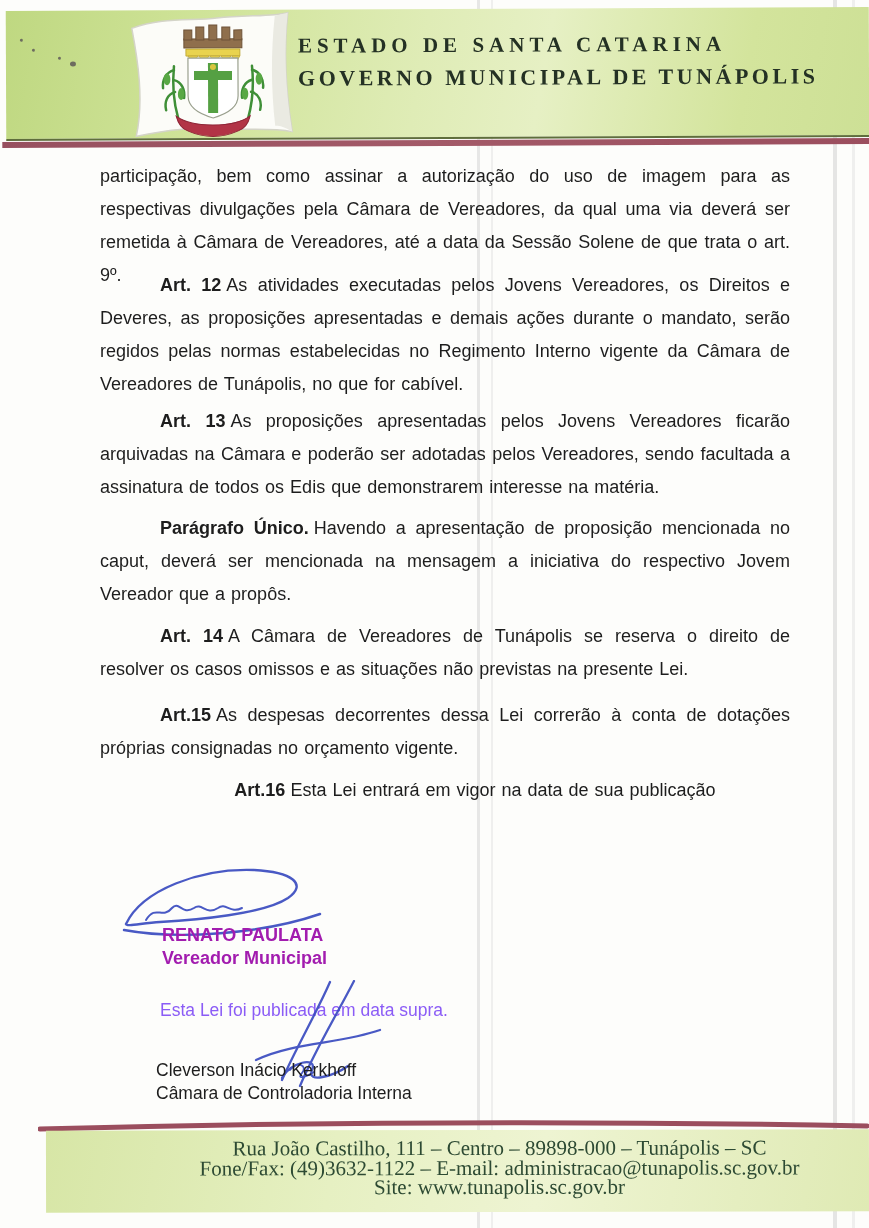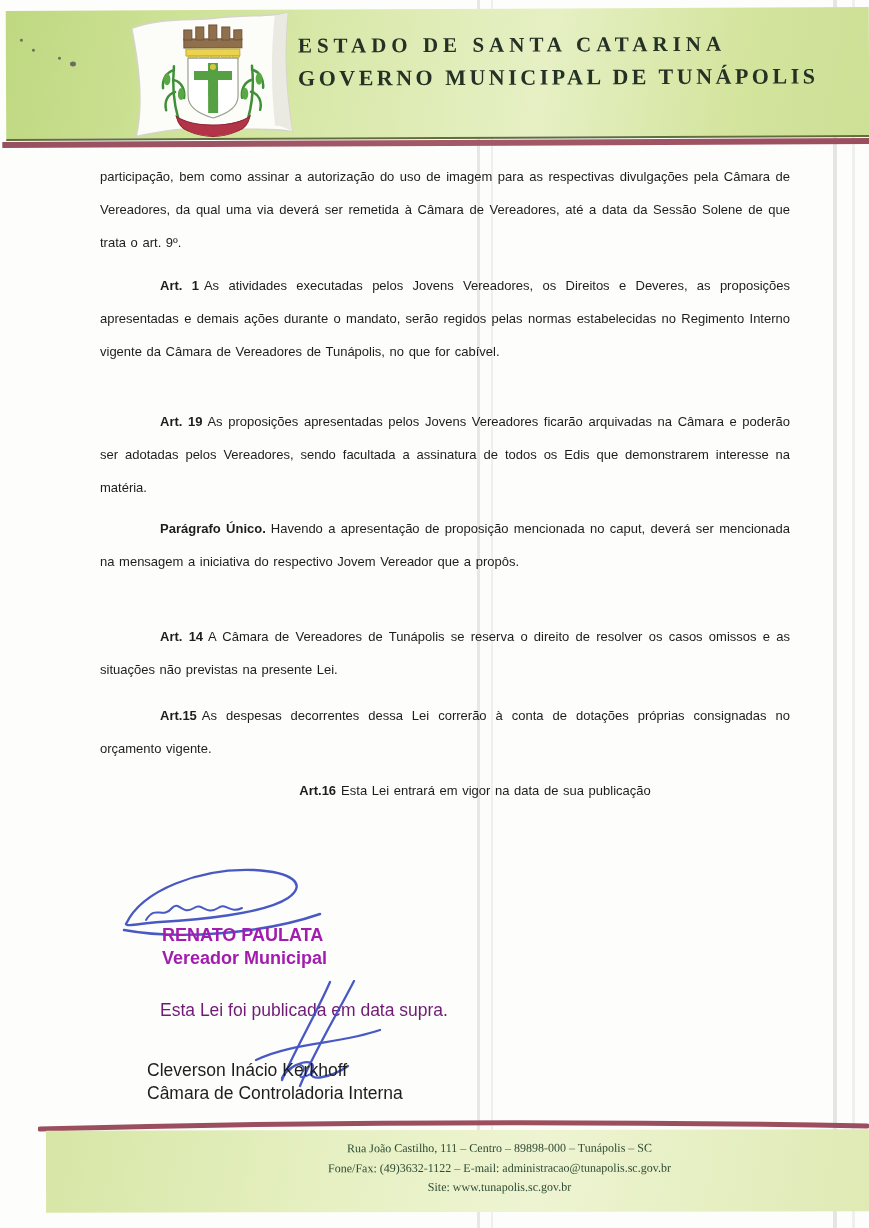--- a/index.html
+++ b/index.html
@@ -33,45 +33,45 @@
   
   .scanline { position:absolute; top:0; bottom:0; pointer-events:none; }
   .scanline.a { left:477px; width:3px; background:rgba(175,175,175,.28); }
   .scanline.b { left:491px; width:2px; background:rgba(190,190,190,.22); }
   .scanline.c { left:833px; width:4px; background:rgba(176,176,176,.30); }
   .scanline.d { left:852px; width:3px; background:rgba(190,190,190,.22); }
 
   
   .para {
     position:absolute; left:100px; width:690px;
-    font-size:13px; line-height:33px; text-align:justify; word-spacing:1px;
+    font-size:18px; line-height:33px; text-align:justify; word-spacing:1px;
     color:#1d1d1d;
   }
   .para .lead { font-weight:bold; }
   .para .lead:not(:empty){ margin-right:5px; }
   .para.indent { text-indent:60px; }
   .para.nojust { text-align:center; }
 
   
   .sig-svg { position:absolute; }
   .sig-block { position:absolute; left:162px; font-size:18px; font-weight:bold; line-height:23px; color:#a21caf; }
-  .note-line { position:absolute; left:160px; font-size:17.5px; color:#701a75;text-align:center; }
-  .sig-block2 { position:absolute; left:147px; font-size:17.5px; line-height:23px; color:#1d1d1d; }
+  .note-line { position:absolute; left:160px; font-size:17.5px; color:#8b5cf6;text-align:center; }
+  .sig-block2 { position:absolute; left:156px; font-size:17.5px; line-height:23px; color:#1d1d1d; }
 
   
   .footer-arc { position:absolute; left:38px; top:1117px; }
   .footer-band {
     position:absolute; left:46px; top:1130px; right:0; height:82px;
     background:linear-gradient(100deg,#d7e6a6 0%,#e6f0c2 35%,#eef4d2 60%,#dfeab4 100%);
     transform:rotate(-0.1deg);
   }
   .footer-text {
     padding-top:9px; padding-left:84px; text-align:center;
     font-family:"Liberation Serif", serif; color:#2d4a33;
-    font-size:12px; line-height:19.5px;
+    font-size:21px; line-height:19.5px;
   }
 </style>
 </head>
 <body>
 
 <div class="page">
 
   <div class="scanline a"></div>
   <div class="scanline b"></div>
   <div class="scanline c"></div>
@@ -134,24 +134,24 @@
     <div class="header-titles">
       <div class="header-line1">ESTADO DE SANTA CATARINA</div>
       <div class="header-line2">GOVERNO MUNICIPAL DE TUNÁPOLIS</div>
     </div>
   </div>
 
   <p class="para" style="top:160px">
     <b class="lead"></b><span>participação, bem como assinar a autorização do uso de imagem para as respectivas divulgações pela Câmara de Vereadores, da qual uma via deverá ser remetida à Câmara de Vereadores, até a data da Sessão Solene de que trata o art. 9º.</span>
   </p>
   <p class="para indent" style="top:269px">
-    <b class="lead">Art. 1</b><span>As atividades executadas pelos Jovens Vereadores, os Direitos e Deveres, as proposições apresentadas e demais ações durante o mandato, serão regidos pelas normas estabelecidas no Regimento Interno vigente da Câmara de Vereadores de Tunápolis, no que for cabível.</span>
+    <b class="lead">Art. 12</b><span>As atividades executadas pelos Jovens Vereadores, os Direitos e Deveres, as proposições apresentadas e demais ações durante o mandato, serão regidos pelas normas estabelecidas no Regimento Interno vigente da Câmara de Vereadores de Tunápolis, no que for cabível.</span>
   </p>
   <p class="para indent" style="top:405px">
-    <b class="lead">Art. 19</b><span>As proposições apresentadas pelos Jovens Vereadores ficarão arquivadas na Câmara e poderão ser adotadas pelos Vereadores, sendo facultada a assinatura de todos os Edis que demonstrarem interesse na matéria.</span>
+    <b class="lead">Art. 13</b><span>As proposições apresentadas pelos Jovens Vereadores ficarão arquivadas na Câmara e poderão ser adotadas pelos Vereadores, sendo facultada a assinatura de todos os Edis que demonstrarem interesse na matéria.</span>
   </p>
   <p class="para indent" style="top:512px">
     <b class="lead">Parágrafo Único.</b><span>Havendo a apresentação de proposição mencionada no caput, deverá ser mencionada na mensagem a iniciativa do respectivo Jovem Vereador que a propôs.</span>
   </p>
   <p class="para indent" style="top:620px">
     <b class="lead">Art. 14</b><span>A Câmara de Vereadores de Tunápolis se reserva o direito de resolver os casos omissos e as situações não previstas na presente Lei.</span>
   </p>
   <p class="para indent" style="top:699px">
     <b class="lead">Art.15</b><span>As despesas decorrentes dessa Lei correrão à conta de dotações próprias consignadas no orçamento vigente.</span>
   </p>

